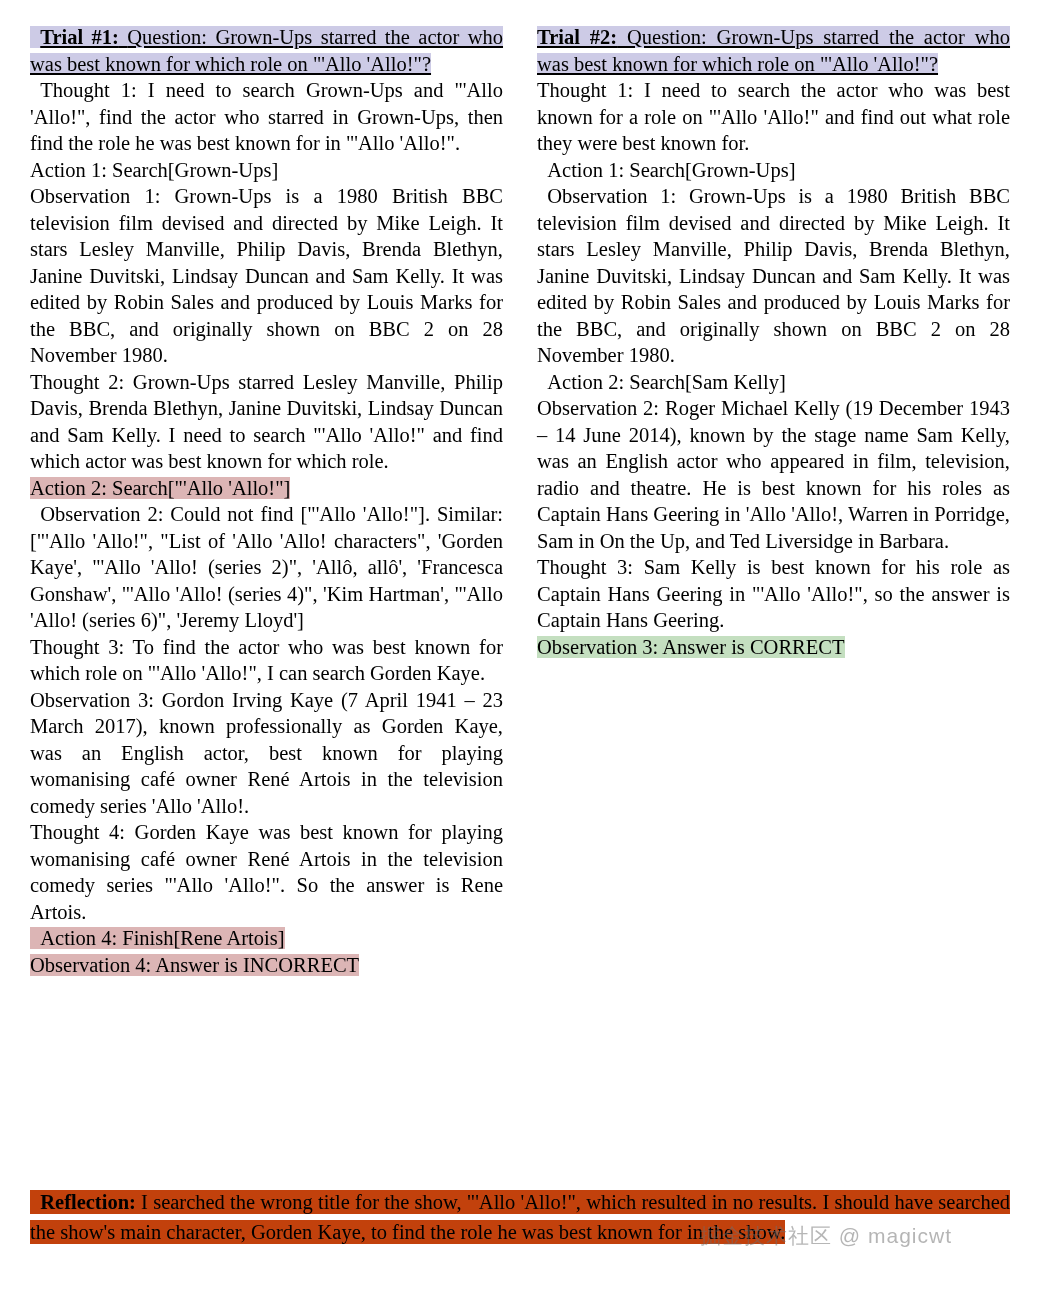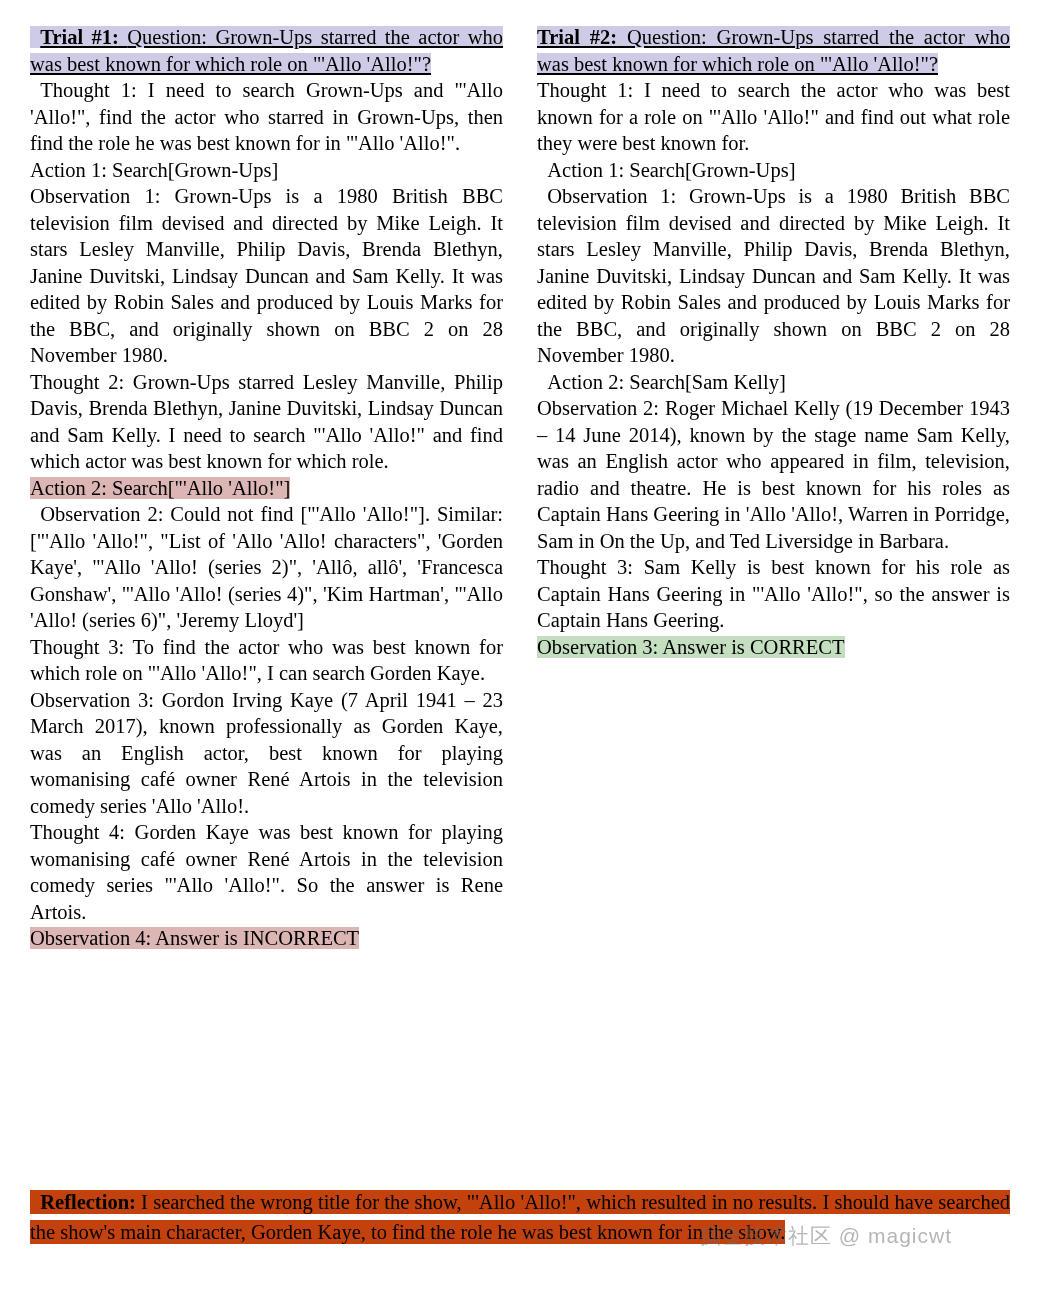--- a/index.html
+++ b/index.html
@@ -115,20 +115,21 @@
 
       <p class="blk"><span class="indent"></span><span>Observation 2: Could not find ["'Allo 'Allo!"]. Similar: ["'Allo 'Allo!", "List of 'Allo 'Allo! characters", 'Gorden Kaye', "'Allo 'Allo! (series 2)", 'Allô, allô', 'Francesca Gonshaw', "'Allo 'Allo! (series 4)", 'Kim Hartman', "'Allo 'Allo! (series 6)", 'Jeremy Lloyd']</span></p>
 
       <p class="blk"><span>Thought 3: To find the actor who was best known for which role on "'Allo 'Allo!", I can search Gorden Kaye.</span></p>
 
 
       <p class="blk"><span>Observation 3: Gordon Irving Kaye (7 April 1941 – 23 March 2017), known professionally as Gorden Kaye, was an English actor, best known for playing womanising café owner René Artois in the television comedy series 'Allo 'Allo!.</span></p>
 
       <p class="blk"><span>Thought 4: Gorden Kaye was best known for playing womanising café owner René Artois in the television comedy series "'Allo 'Allo!". So the answer is Rene Artois.</span></p>
 
+      <p class="blk"><span class="seg hl-r"><span class="indent"></span><span>Action 4: Finish[Rene Artois]</span></span></p>
 
       <p class="blk"><span class="seg hl-r">Observation 4: Answer is INCORRECT</span></p>
 
     </div>
 
     <div class="col">
 
       <p class="blk"><span class="seg hl-q"><span class="bold">Trial #2:</span> <span>Question: Grown-Ups starred the actor who was best known for which role on "'Allo 'Allo!"?</span></span></p>
 
       <p class="blk"><span>Thought 1: I need to search the actor who was best known for a role on "'Allo 'Allo!" and find out what role they were best known for.</span></p>

